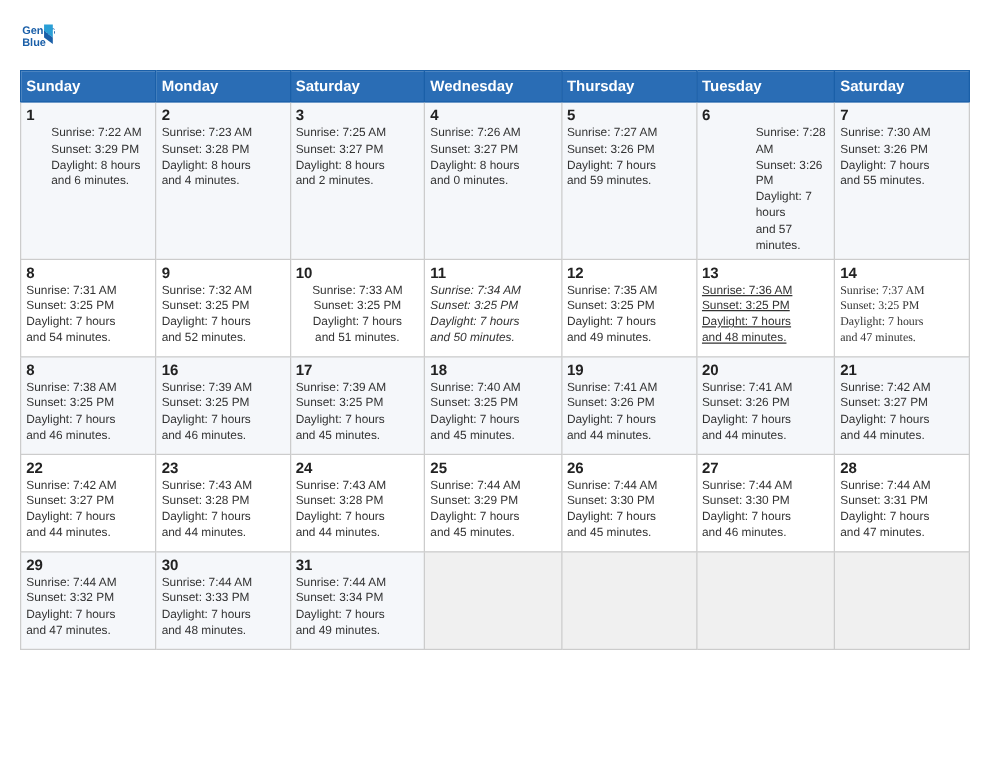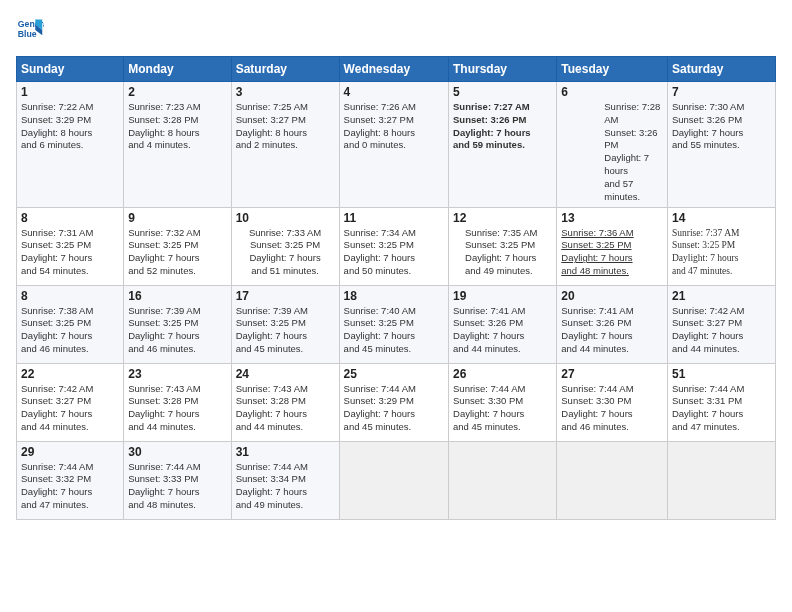--- a/index.html
+++ b/index.html
@@ -123,21 +123,21 @@
           <th>Wednesday</th>
           <th>Thursday</th>
           <th>Tuesday</th>
           <th>Saturday</th>
         </tr>
     </thead>
     <tbody id="calendar-body">
     <tr>
           <td>
             <span class="day-num">1</span>
-            <div class="day-info" style="white-space: pre-line;">Sunrise: 7:22 AM
+            <div class="day-info" style="white-space: pre-line; margin-left: 20px;">Sunrise: 7:22 AM
 Sunset: 3:29 PM
 Daylight: 8 hours
 and 6 minutes.</div>
           </td>
           <td>
             <span class="day-num">2</span>
             <div class="day-info" style="white-space: pre-line;">Sunrise: 7:23 AM
 Sunset: 3:28 PM
 Daylight: 8 hours
 and 4 minutes.</div>
@@ -151,21 +151,21 @@
           </td>
           <td>
             <span class="day-num">4</span>
             <div class="day-info" style="white-space: pre-line;">Sunrise: 7:26 AM
 Sunset: 3:27 PM
 Daylight: 8 hours
 and 0 minutes.</div>
           </td>
           <td>
             <span class="day-num">5</span>
-            <div class="day-info" style="white-space: pre-line; font-weight: bold;">Sunrise: 7:27 AM
+            <div class="day-info" style="white-space: pre-line;">Sunrise: 7:27 AM
 Sunset: 3:26 PM
 Daylight: 7 hours
 and 59 minutes.</div>
           </td>
           <td>
             <span class="day-num">6</span>
             <div class="day-info" style="white-space: pre-line; margin-left: 43px;">Sunrise: 7:28 AM
 Sunset: 3:26 PM
 Daylight: 7 hours
 and 57 minutes.</div>
@@ -195,28 +195,28 @@
           </td>
           <td>
             <span class="day-num">10</span>
             <div class="day-info" style="white-space: pre-line; text-align: center;">Sunrise: 7:33 AM
 Sunset: 3:25 PM
 Daylight: 7 hours
 and 51 minutes.</div>
           </td>
           <td>
             <span class="day-num">11</span>
-            <div class="day-info" style="white-space: pre-line;">Sunrise: 7:34 AM
+            <div class="day-info" style="white-space: pre-line; font-style: italic;">Sunrise: 7:34 AM
 Sunset: 3:25 PM
 Daylight: 7 hours
 and 50 minutes.</div>
           </td>
           <td>
             <span class="day-num">12</span>
-            <div class="day-info" style="white-space: pre-line; margin-left: 12px;">Sunrise: 7:35 AM
+            <div class="day-info" style="white-space: pre-line;">Sunrise: 7:35 AM
 Sunset: 3:25 PM
 Daylight: 7 hours
 and 49 minutes.</div>
           </td>
           <td>
             <span class="day-num">13</span>
             <div class="day-info" style="white-space: pre-line; text-decoration: underline;">Sunrise: 7:36 AM
 Sunset: 3:25 PM
 Daylight: 7 hours
 and 48 minutes.</div>
@@ -317,21 +317,21 @@
 and 45 minutes.</div>
           </td>
           <td>
             <span class="day-num">27</span>
             <div class="day-info" style="white-space: pre-line;">Sunrise: 7:44 AM
 Sunset: 3:30 PM
 Daylight: 7 hours
 and 46 minutes.</div>
           </td>
           <td>
-            <span class="day-num">51</span>
+            <span class="day-num">28</span>
             <div class="day-info" style="white-space: pre-line;">Sunrise: 7:44 AM
 Sunset: 3:31 PM
 Daylight: 7 hours
 and 47 minutes.</div>
           </td>
         </tr>
         <tr>
           <td>
             <span class="day-num">29</span>
             <div class="day-info" style="white-space: pre-line;">Sunrise: 7:44 AM

